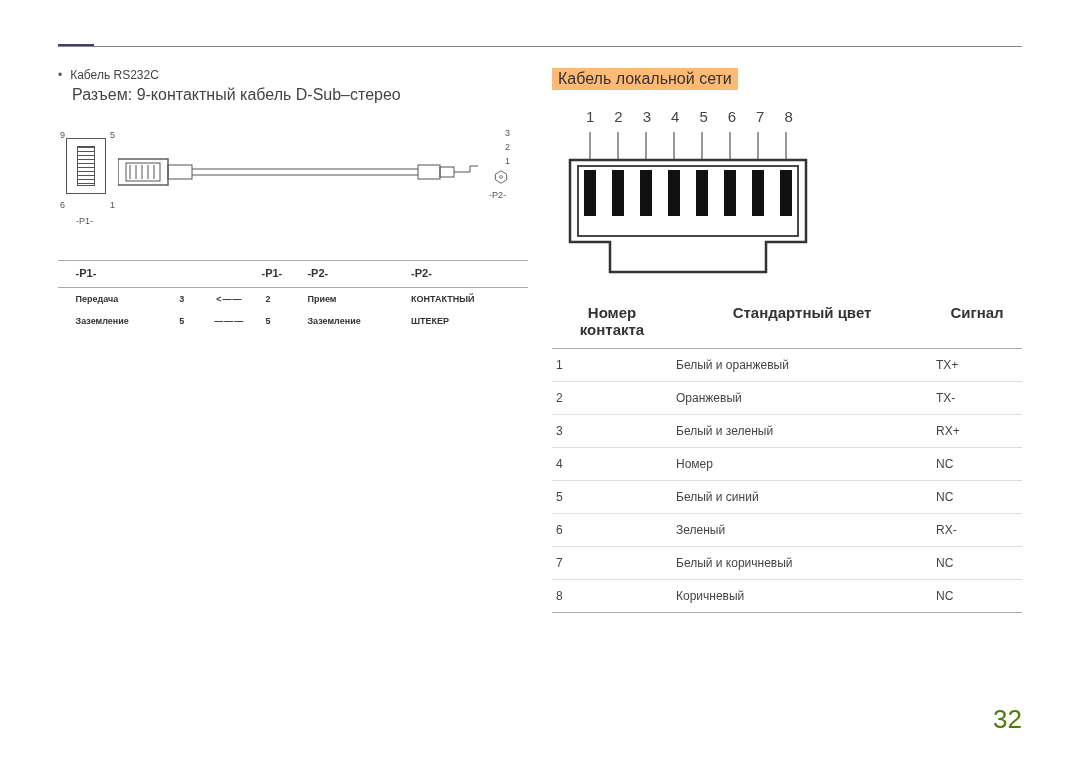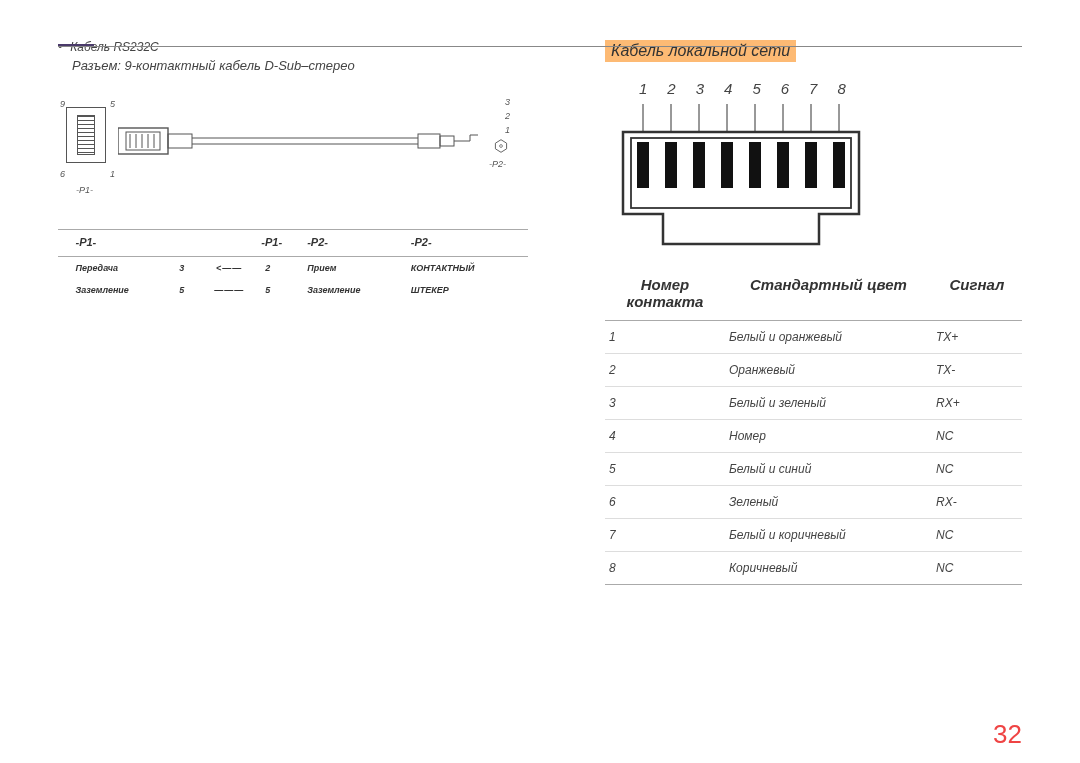--- a/index.html
+++ b/index.html
@@ -23,27 +23,27 @@
   .accent {
     position: absolute;
     top: 44px;
     left: 58px;
     width: 36px;
     height: 3px;
     background: #4a3a6a;
   }
   .cols {
     display: flex;
-    gap: 77px;
-    font-style: italic;
+    gap: 24px;
+    margin-top: 28px;
   }
   .col-left { width: 470px; }
   .col-right { flex: 1; }
   .bullet-line { font-size: 12px; color: #444; margin-bottom: 4px; }
-  .bullet-sub { font-size: 13px; color: #444; margin-left: 14px; margin-bottom: 14px;}
+  .bullet-sub { font-size: 16px; color: #444; margin-left: 14px; margin-bottom: 14px;}
   .bullet-dot::before { content: "•"; margin-right: 8px; color: #555;}
   .diagram-box {
     position: relative;
     height: 130px;
     margin-bottom: 12px;
   }
   .dsub-connector {
     position: absolute;
     left: 0; top: 20px;
     width: 60px; height: 60px;
@@ -120,23 +120,23 @@
   }
   .lan-table td {
     padding: 9px 4px;
     border-bottom: 1px solid #ddd;
     color: #444;
   }
   .lan-table tr:last-child td { border-bottom: 1px solid #aaa; }
   .page-num {
     position: absolute;
     right: 58px;
-    bottom: 13px;
+    bottom: 28px;
     font-size: 26px;
-    color: #ef4444;
+    color: #4d7c0f;
     font-weight: 300;
   }
 </style>
 </head>
 <body>
 
 <div class="accent"></div>
 <div class="top-rule"></div>
 
 <div class="cols">

